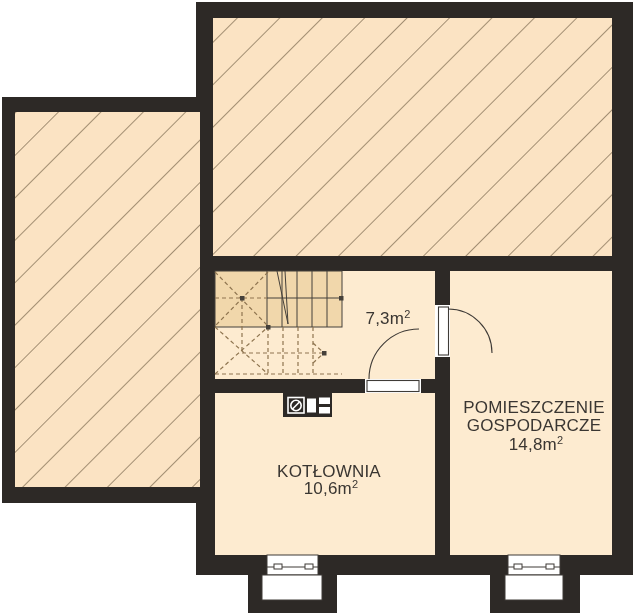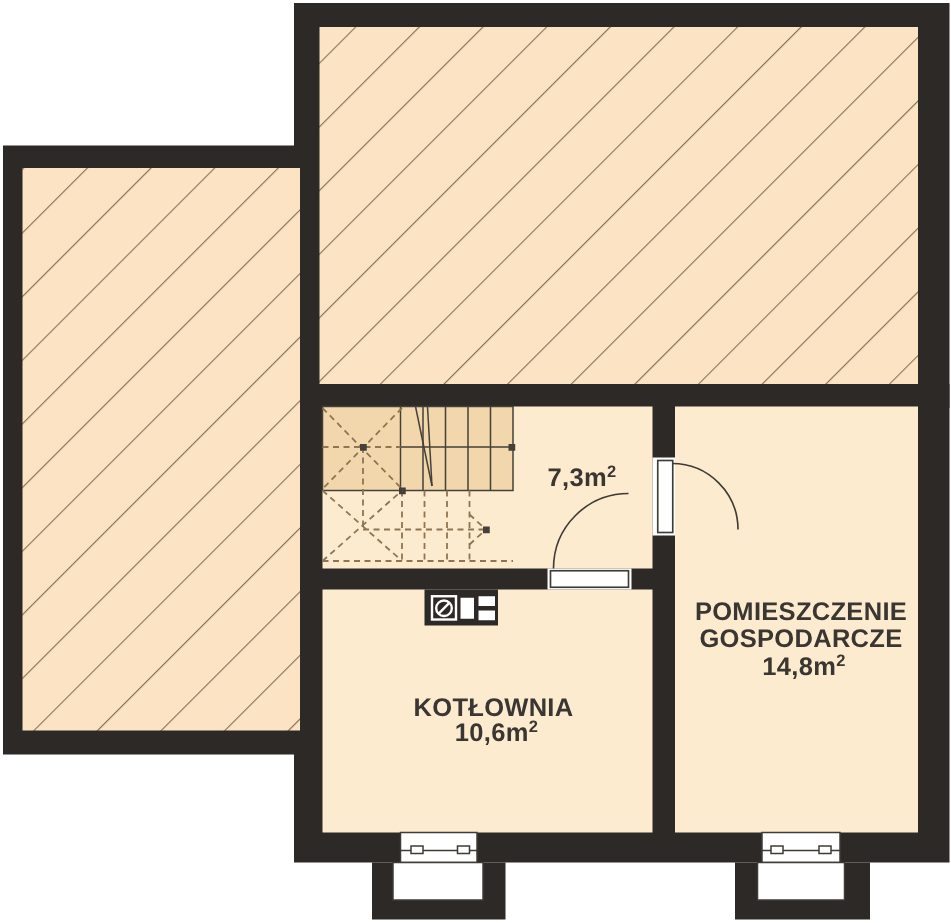--- a/index.html
+++ b/index.html
@@ -1,16 +1,16 @@
 <!DOCTYPE html>
 <html style="--wall: #2d2926; --floor: #fdebd0; --hatch-bg: #fbe3c3; --hatch-line: #857257; --stair-shade: #f1d7ab; --stair-line: #45403a; --dash: #8f7550; --line: #3f3b37; --text: #3a3632; --white: #ffffff;"><head>
 <meta charset="utf-8">
 <style>
   html,body{margin:0;padding:0;background:#fff;}
-  .stage{width:634px;height:615px;position:relative;background:#fff;font-weight:bold;}
+  .stage{width:634px;height:615px;position:relative;background:#fff;}
   svg{display:block;}
   .wall{fill:var(--wall);}
   .floor{fill:var(--floor);}
   .shade{fill:var(--stair-shade);stroke:var(--stair-line);stroke-width:1;}
   .whitebox{fill:var(--white);}
   .pit{fill:var(--white);stroke:var(--line);stroke-width:1;}
   .sline{stroke:var(--stair-line);stroke-width:1;fill:none;}
   .dline{stroke:var(--dash);stroke-width:1.2;fill:none;stroke-dasharray:4 3;}
   .door-arc{stroke:var(--line);stroke-width:1.1;fill:none;}
   .leaf{fill:var(--white);stroke:var(--line);stroke-width:1.1;}

